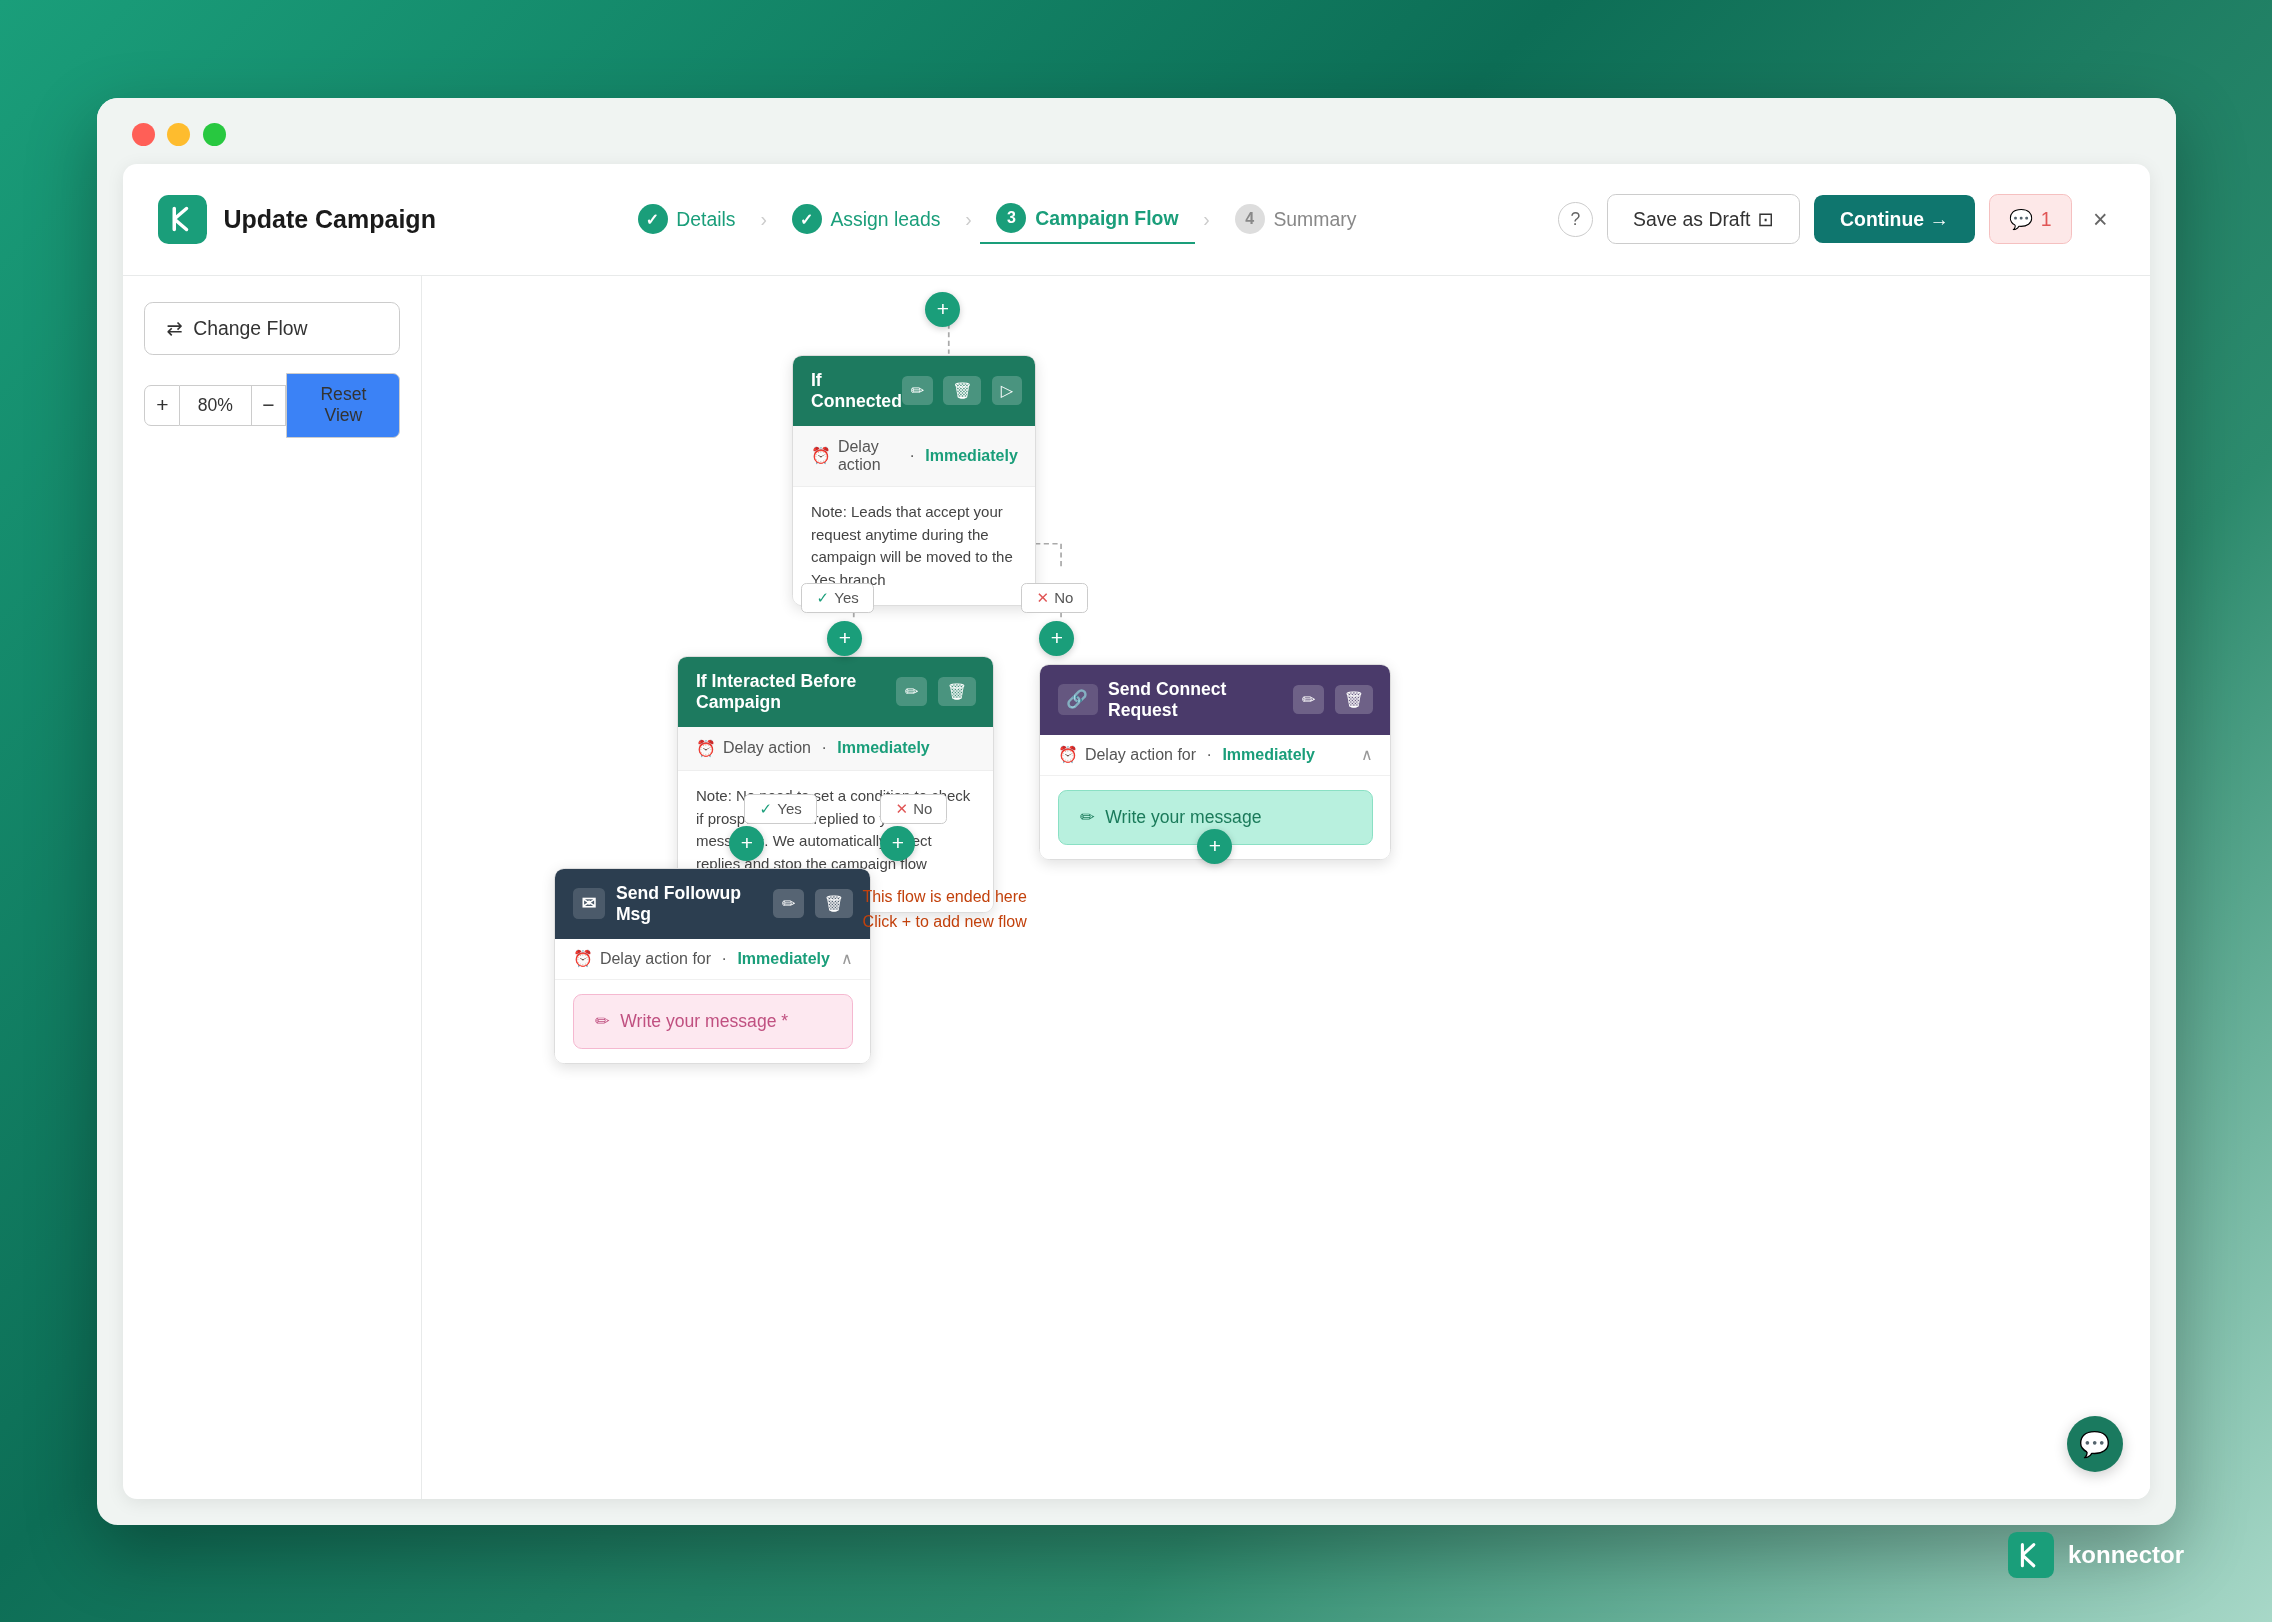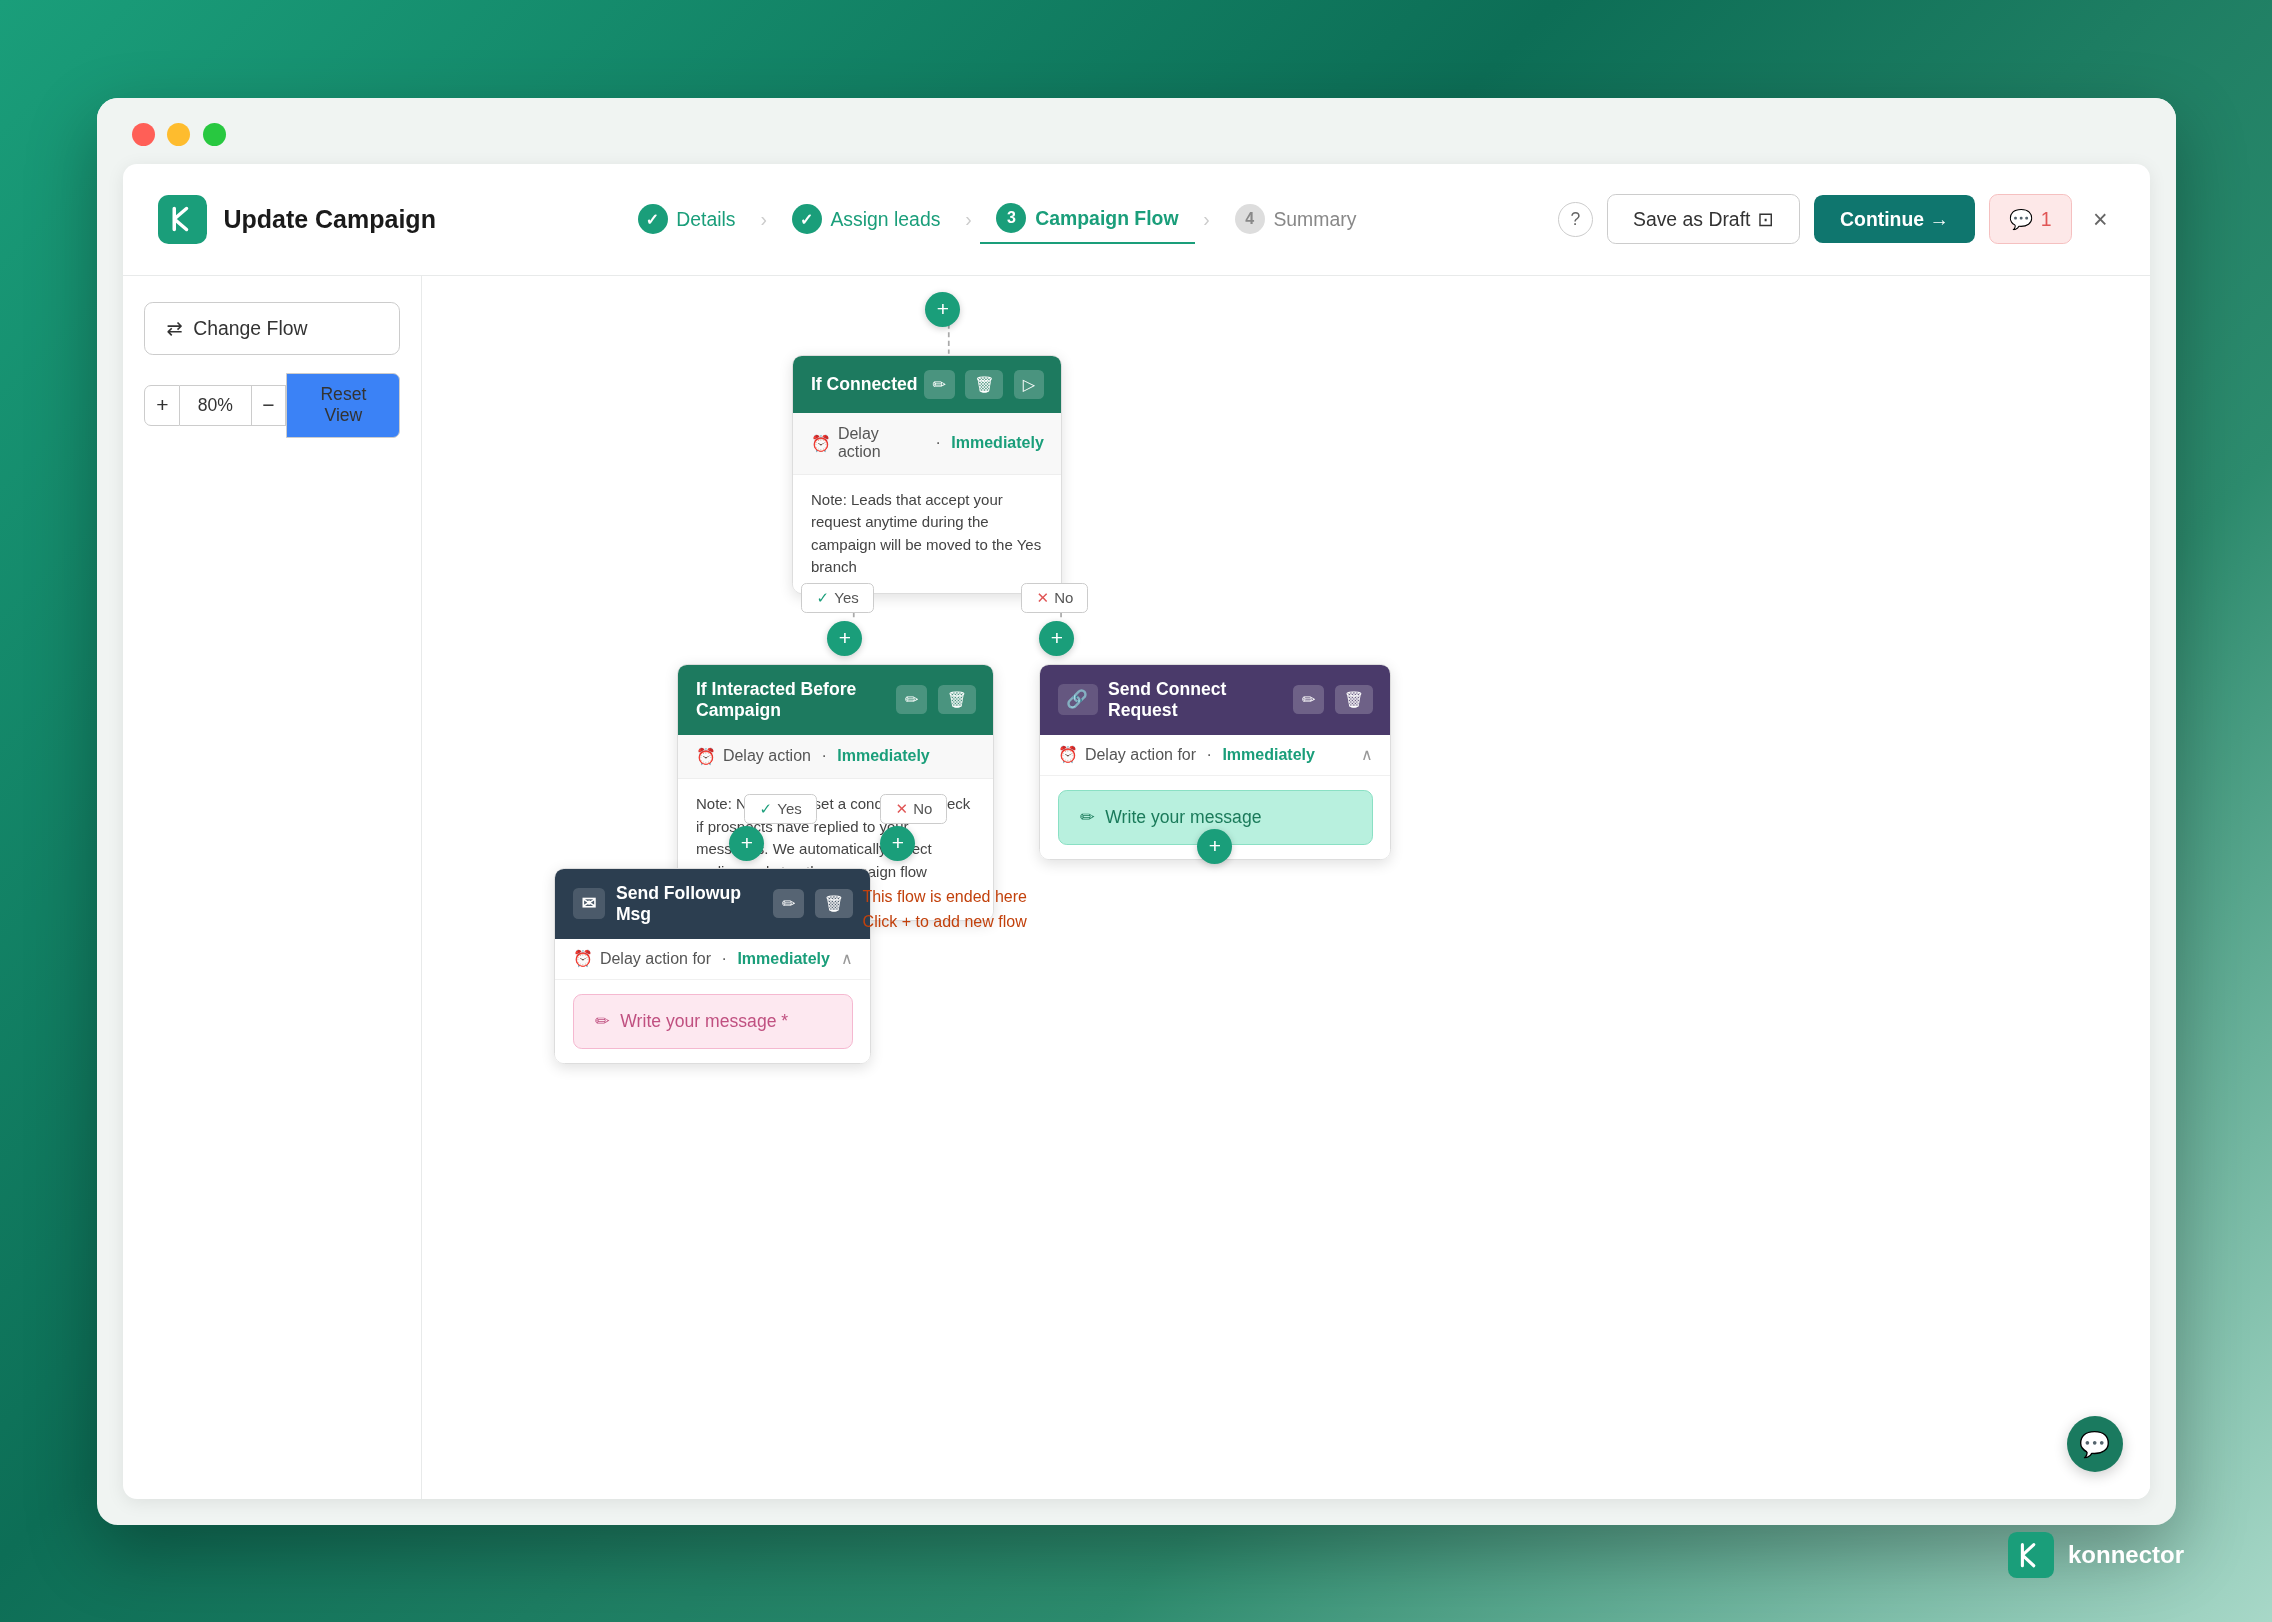--- a/index.html
+++ b/index.html
@@ -521,21 +521,21 @@
           <line class="dashed-line" x1="450" y1="590" x2="370" y2="590"></line>
           <line class="dashed-line" x1="370" y1="590" x2="370" y2="620"></line>
           <line class="dashed-line" x1="450" y1="590" x2="540" y2="590"></line>
           <line class="dashed-line" x1="540" y1="590" x2="540" y2="620"></line>
 
           <line class="dashed-line" x1="880" y1="582" x2="880" y2="612"></line>
         </svg>
 
         <button class="add-node-btn" style="left: 503px; top: 16px;">+</button>
 
-        <div class="node-card green-header" style="left: 370px; top: 79px; width: 270px;">
+        <div class="node-card green-header" style="left: 370px; top: 79px; width: 244px;">
           <div class="node-header">
             <span>If Connected</span>
             <div class="node-icons">
               <button class="node-icon-btn">✏</button>
               <button class="node-icon-btn">🗑</button>
               <button class="node-icon-btn">▷</button>
             </div>
           </div>
           <div class="node-sub">
             <span>⏰</span>
@@ -555,21 +555,21 @@
 
         <div class="branch-label" style="left: 599px; top: 307px;">
           <span class="branch-no">✕</span>
           <span>No</span>
         </div>
 
         <button class="add-node-btn" style="left: 405px; top: 345px;">+</button>
 
         <button class="add-node-btn" style="left: 617px; top: 345px;">+</button>
 
-        <div class="node-card green-header" style="left: 255px; top: 388px; width: 317px;">
+        <div class="node-card green-header" style="left: 255px; top: 380px; width: 317px;">
           <div class="node-header">
             <span>If Interacted Before Campaign</span>
             <div class="node-icons">
               <button class="node-icon-btn">✏</button>
               <button class="node-icon-btn">🗑</button>
             </div>
           </div>
           <div class="node-sub">
             <span>⏰</span>
             <span>Delay action</span>

